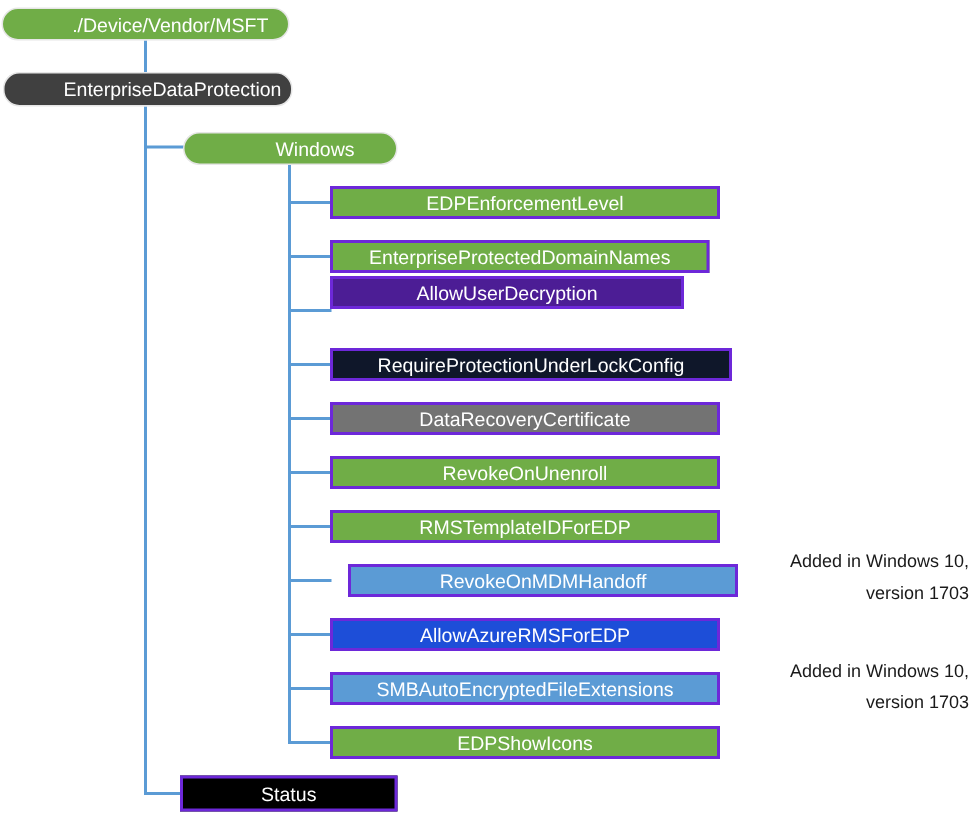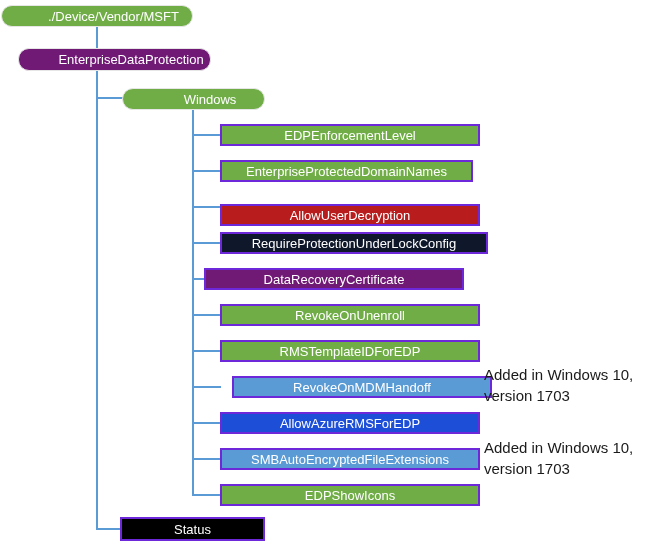--- a/index.html
+++ b/index.html
@@ -29,22 +29,22 @@
   }
   .node.rect {
     border: 2px solid #6d28d9;
     text-align: right;
   }
   .connector {
     position: absolute;
   }
   .annotation {
     position: absolute;
-    text-align: left;
-    font-size: 15px;
+    text-align: right;
+    font-size: 12px;
     line-height: 21px;
     white-space: nowrap;
   }
 </style>
 </head>
 <body>
 
 <div class="canvas">
   <div id="connector-layer">
       <div class="connector" style="left: 96px; top: 27px; background: rgb(91, 155, 213); width: 2px; height: 21px;"></div>
@@ -61,39 +61,39 @@
       <div class="connector" style="left: 192px; top: 350px; background: rgb(91, 155, 213); width: 29px; height: 2px;"></div>
       <div class="connector" style="left: 192px; top: 386px; background: rgb(91, 155, 213); width: 29px; height: 2px;"></div>
       <div class="connector" style="left: 192px; top: 422px; background: rgb(91, 155, 213); width: 29px; height: 2px;"></div>
       <div class="connector" style="left: 192px; top: 458px; background: rgb(91, 155, 213); width: 29px; height: 2px;"></div>
       <div class="connector" style="left: 192px; top: 494px; background: rgb(91, 155, 213); width: 29px; height: 2px;"></div>
     </div>
   <div id="node-layer">
       <div class="node rounded" style="left: 1px; top: 5px; width: 192px; height: 22px; background: rgb(112, 173, 71);">
         <span>./Device/Vendor/MSFT</span>
       </div>
-      <div class="node rounded" style="left: 18px; top: 48px; width: 193px; height: 23px; background: #701a75;">
+      <div class="node rounded" style="left: 2px; top: 48px; width: 193px; height: 23px; background: #404040;">
         <span>EnterpriseDataProtection</span>
       </div>
       <div class="node rounded" style="left: 122px; top: 88px; width: 143px; height: 22px; background: rgb(112, 173, 71);">
         <span>Windows</span>
       </div>
       <div class="node rect" style="left: 220px; top: 124px; width: 260px; height: 22px; background: rgb(112, 173, 71);">
         <span>EDPEnforcementLevel</span>
       </div>
       <div class="node rect" style="left: 220px; top: 160px; width: 253px; height: 22px; background: rgb(112, 173, 71);">
         <span>EnterpriseProtectedDomainNames</span>
       </div>
-      <div class="node rect" style="left: 220px; top: 204px; width: 260px; height: 22px; background: #b91c1c;">
+      <div class="node rect" style="left: 220px; top: 184px; width: 236px; height: 22px; background: #4c1d95;">
         <span>AllowUserDecryption</span>
       </div>
       <div class="node rect" style="left: 220px; top: 232px; width: 268px; height: 22px; background: #0f172a;">
         <span>RequireProtectionUnderLockConfig</span>
       </div>
-      <div class="node rect" style="left: 204px; top: 268px; width: 260px; height: 22px; background: #701a75;">
+      <div class="node rect" style="left: 220px; top: 268px; width: 260px; height: 22px; background: #737373;">
         <span>DataRecoveryCertificate</span>
       </div>
       <div class="node rect" style="left: 220px; top: 304px; width: 260px; height: 22px; background: rgb(112, 173, 71);">
         <span>RevokeOnUnenroll</span>
       </div>
       <div class="node rect" style="left: 220px; top: 340px; width: 260px; height: 22px; background: rgb(112, 173, 71);">
         <span>RMSTemplateIDForEDP</span>
       </div>
       <div class="node rect" style="left: 232px; top: 376px; width: 260px; height: 22px; background: rgb(91, 155, 213);">
         <span>RevokeOnMDMHandoff</span>

